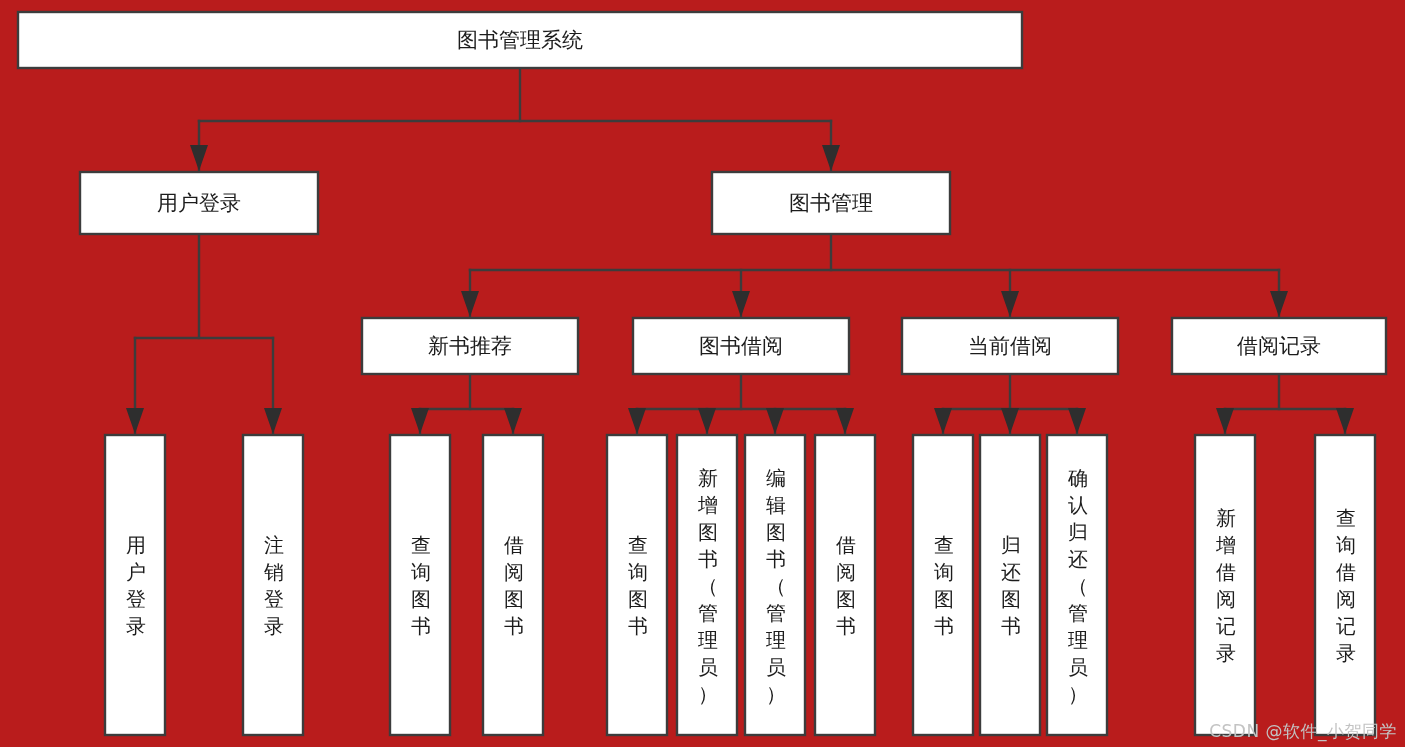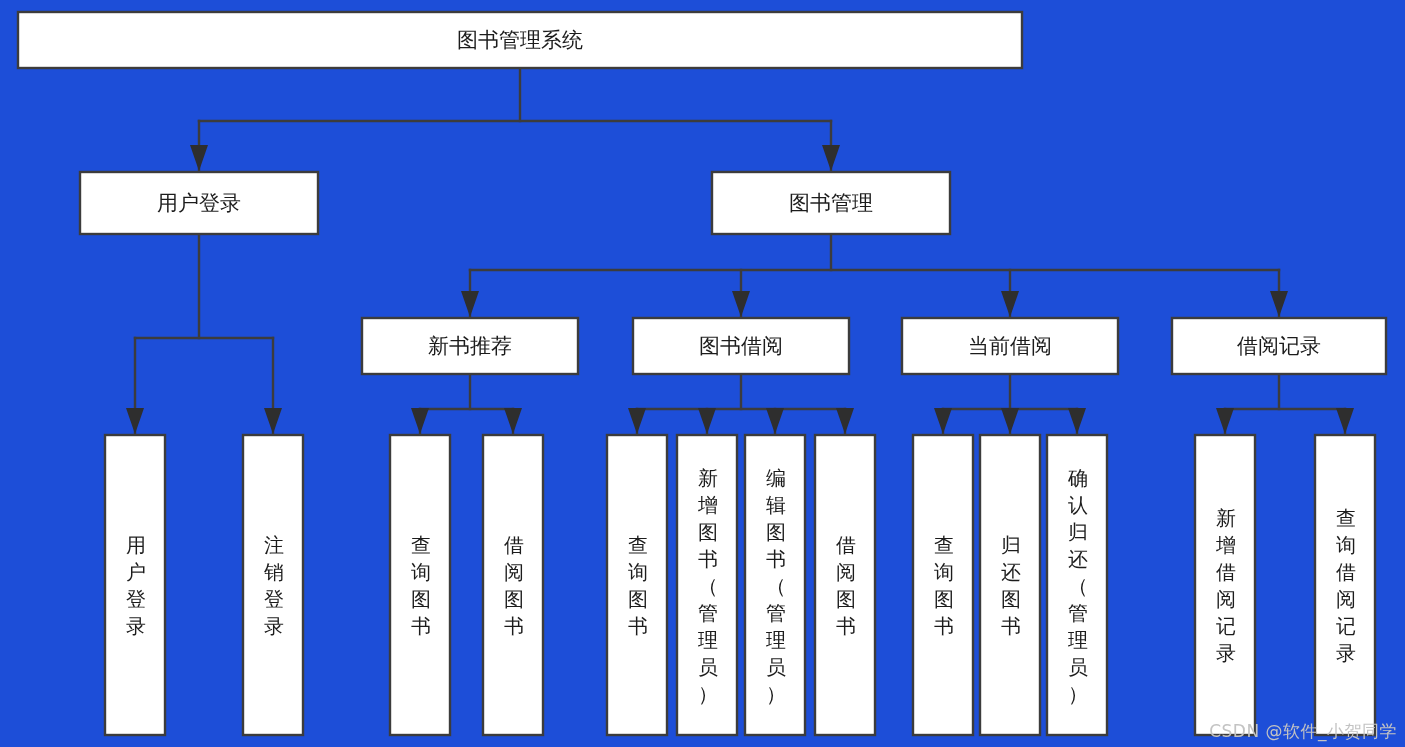--- a/index.html
+++ b/index.html
@@ -7,21 +7,21 @@
     padding: 0;
     background: #ffffff;
   }
   body {
     font-family: "DejaVu Sans", "Liberation Sans", sans-serif;
   }
   #diagram-root {
     position: relative;
     width: 1405px;
     height: 747px;
-    background: #1d4ed8;
+    background: #b91c1c;
     overflow: hidden;
   }
   svg#flow-svg {
     position: absolute;
     left: 0;
     top: 0;
     width: 1405px;
     height: 747px;
   }
   .node-box {

